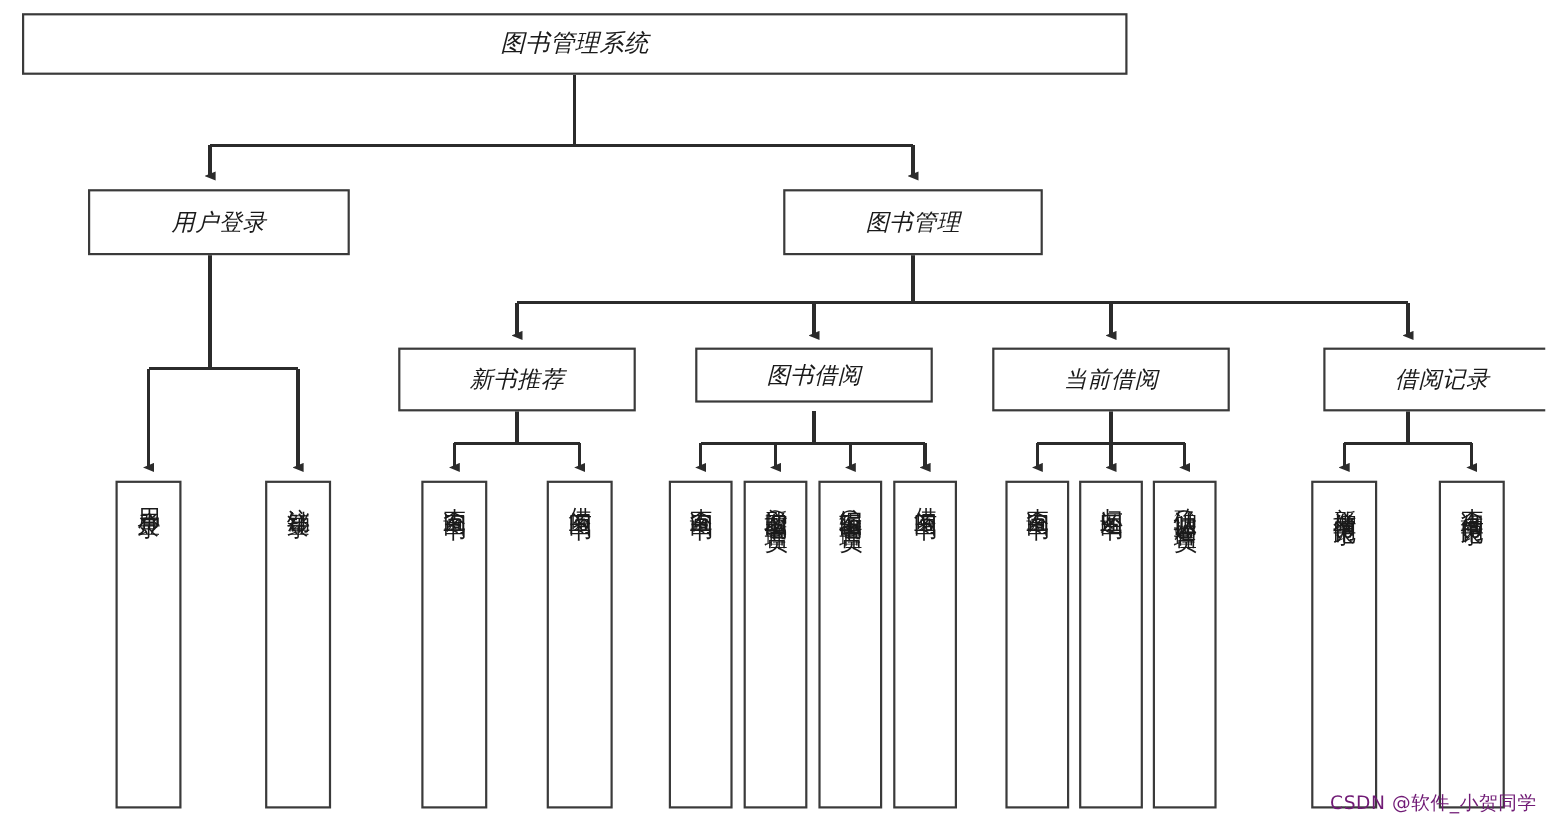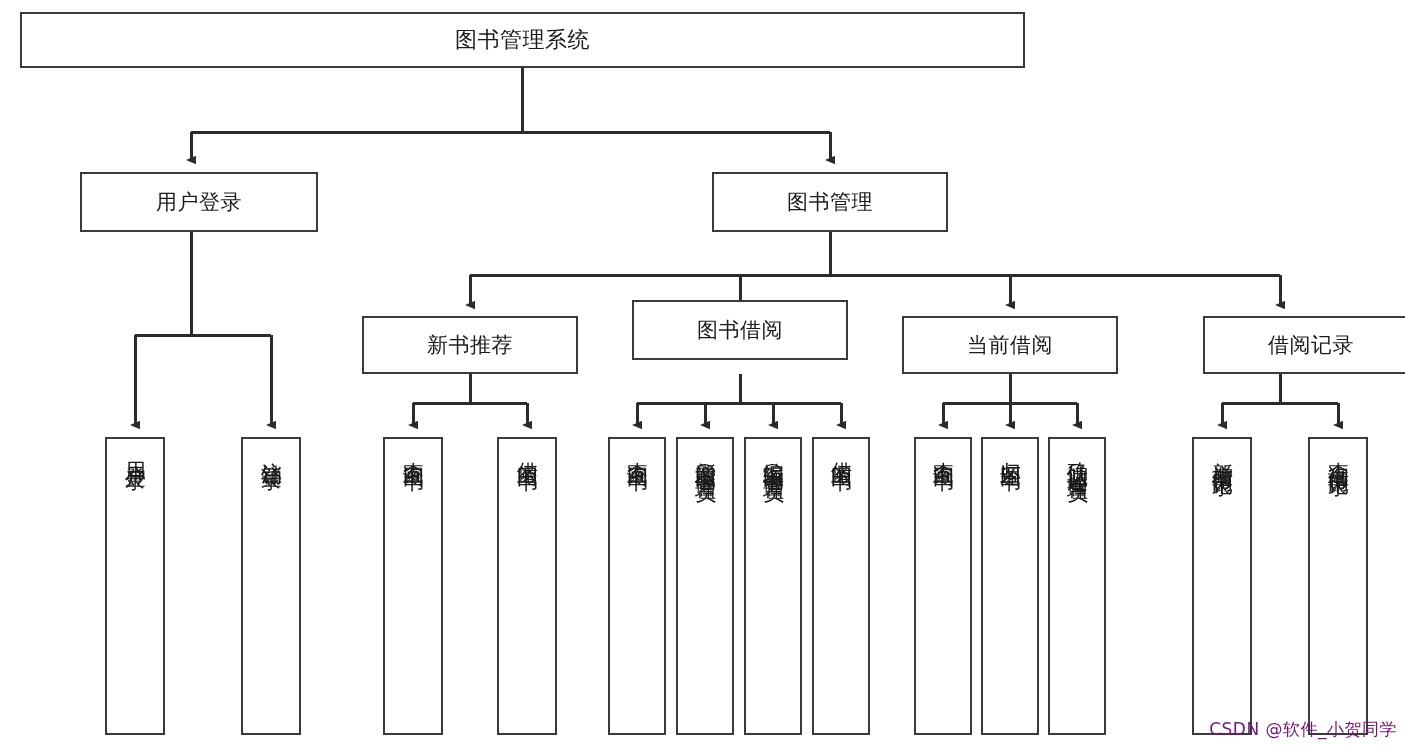--- a/index.html
+++ b/index.html
@@ -37,20 +37,21 @@
   }
   .node .label {
     display: block;
     text-align: center;
     line-height: 1.0;
     white-space: nowrap;
   }
   .node.horiz .label {
     font-size: 21px;
     letter-spacing: 0.5px;
+    font-style: italic;
   }
   .node.vert {
     align-items: flex-start;
     padding-top: 6px;
   }
   .node.vert .label {
     writing-mode: vertical-rl;
     text-orientation: upright;
     font-size: 21px;
     letter-spacing: 3px;
@@ -129,21 +130,21 @@
   <div class="node horiz" style="left:80px; top:172px; width:238px; height:60px;">
     <span class="label">用户登录</span>
   </div>
   <div class="node horiz" style="left:712px; top:172px; width:236px; height:60px;">
     <span class="label">图书管理</span>
   </div>
 
   <div class="node horiz" style="left:362px; top:316px; width:216px; height:58px;">
     <span class="label">新书推荐</span>
   </div>
-  <div class="node horiz" style="left:632px; top:300px; width:216px; height:60px;">
+  <div class="node horiz" style="left:632px; top:316px; width:216px; height:50px;">
     <span class="label">图书借阅</span>
   </div>
   <div class="node horiz" style="left:902px; top:316px; width:216px; height:58px;">
     <span class="label">当前借阅</span>
   </div>
   <div class="node horiz" style="left:1172px; top:316px; width:216px; height:58px;margin-left:31px;">
     <span class="label">借阅记录</span>
   </div>
 
   <div class="node vert" style="left:105px; top:437px; width:60px; height:298px;">

